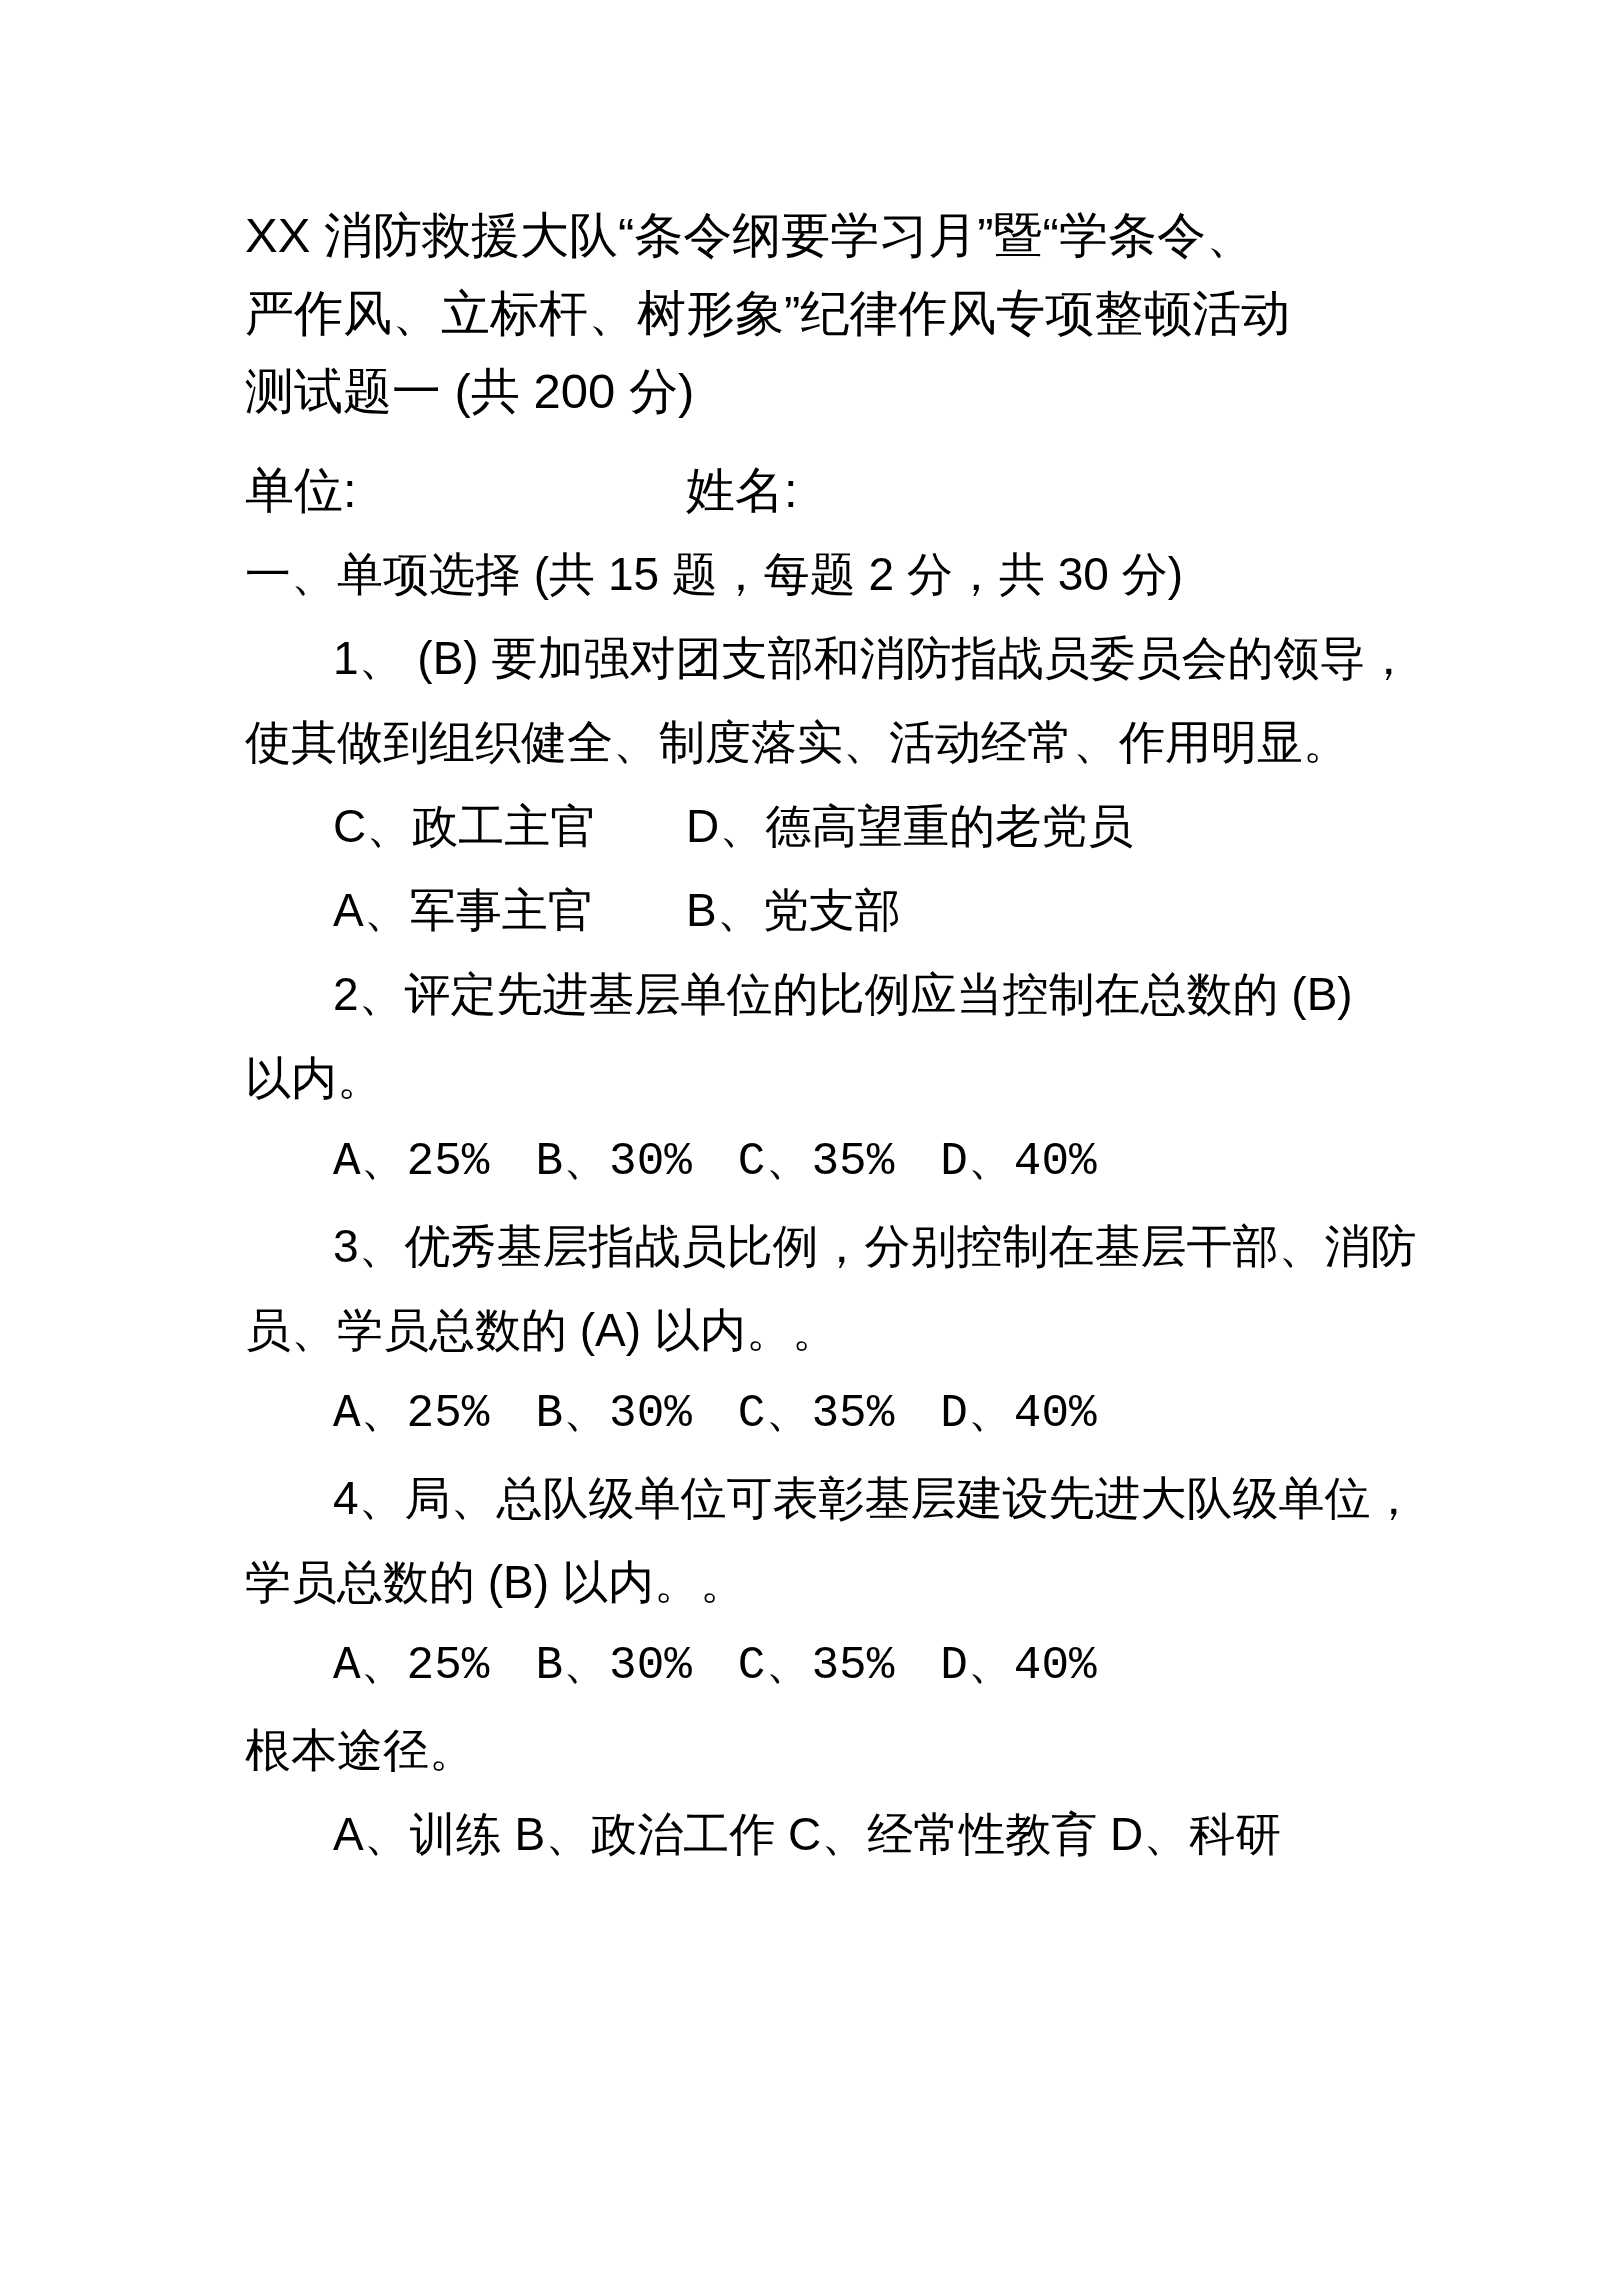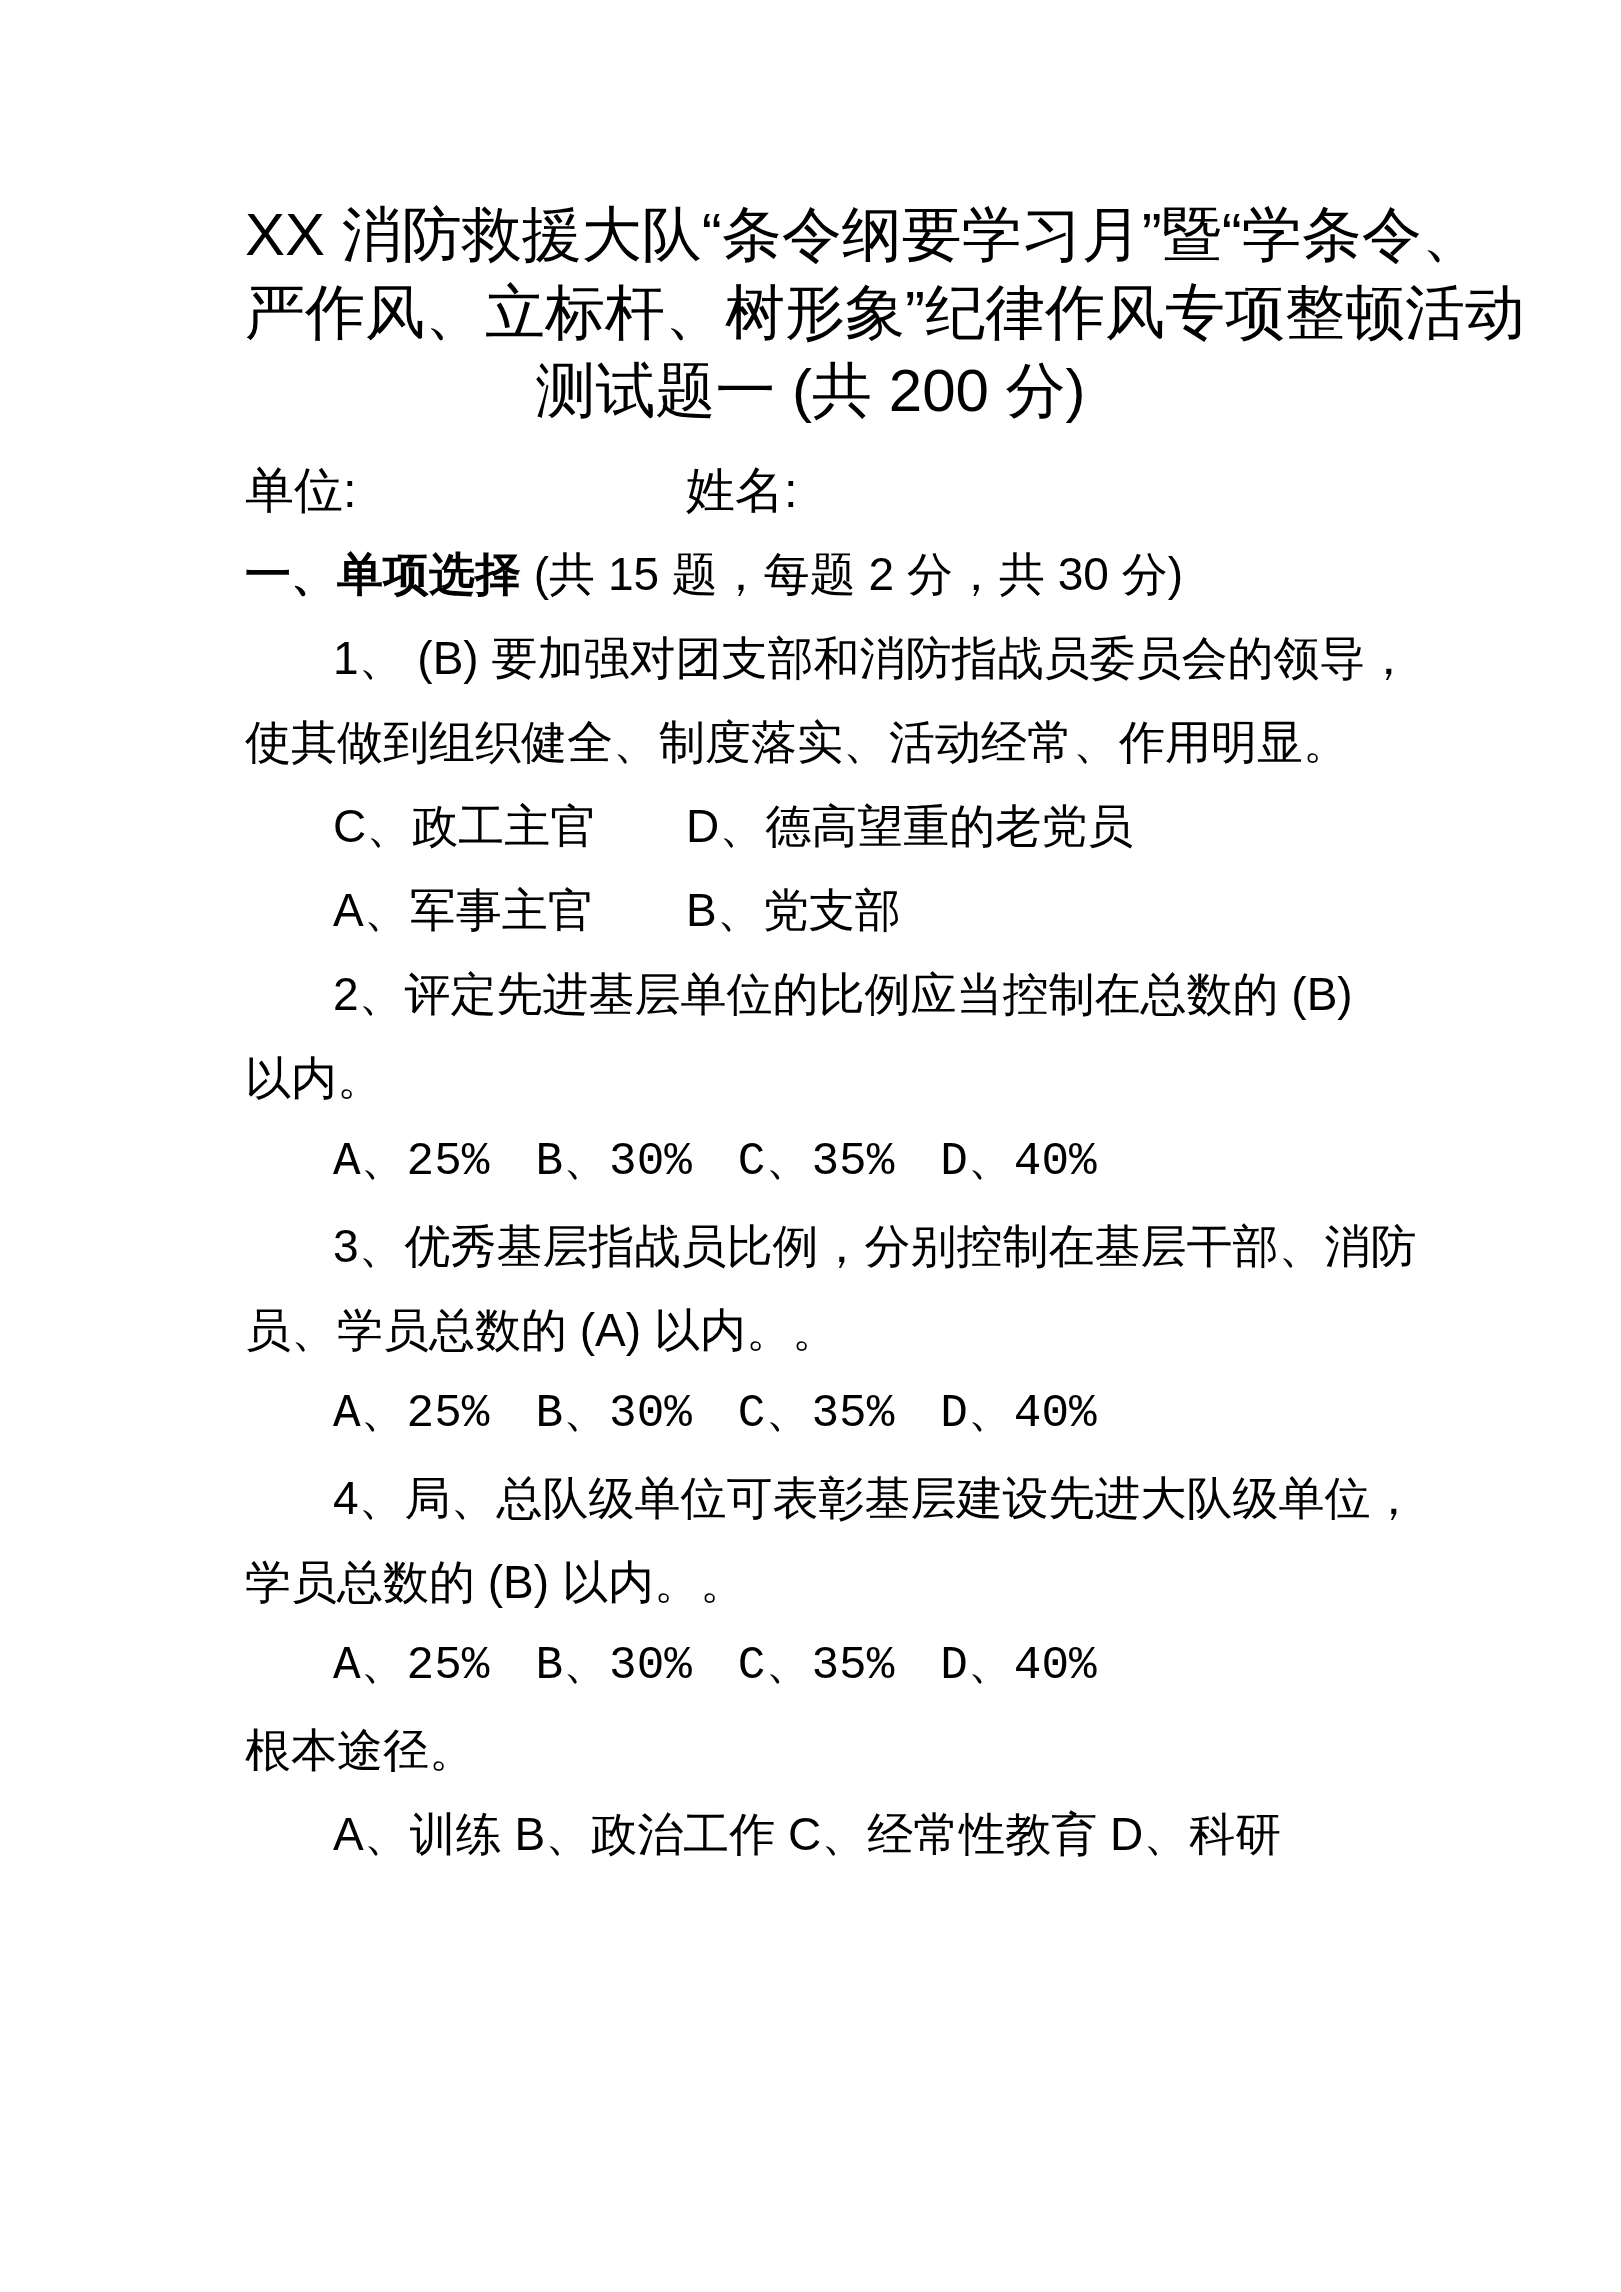--- a/index.html
+++ b/index.html
@@ -12,44 +12,44 @@
     width: 1621px;
     height: 2293px;
     background: #ffffff;
     color: #000000;
     box-sizing: border-box;
     padding: 196px 245px 0 245px;
     font-family: "Liberation Sans", sans-serif;
     overflow: hidden;
   }
   .title-line {
-    font-size: 60px;
+    font-size: 49px;
     line-height: 78px;
-    text-align: center;
+    text-align: left;
     white-space: pre;
     font-weight: 400;
   }
   .fields {
     margin-top: 17.6px;
     font-size: 49px;
     line-height: 84px;
     white-space: pre;
   }
   .fields .unit {
     display: inline-block;
     width: 441px;
     white-space: pre;
   }
   .line {
     font-size: 46px;
     line-height: 84px;
     white-space: pre;
   }
   .heading .bold {
-    font-weight: 700;
+    font-weight: 400;
     white-space: pre;
   }
   .heading span {
     white-space: pre;
   }
   .indent {
     padding-left: 88px;
   }
   .latin {
     font-family: Liberation Mono, monospace;

